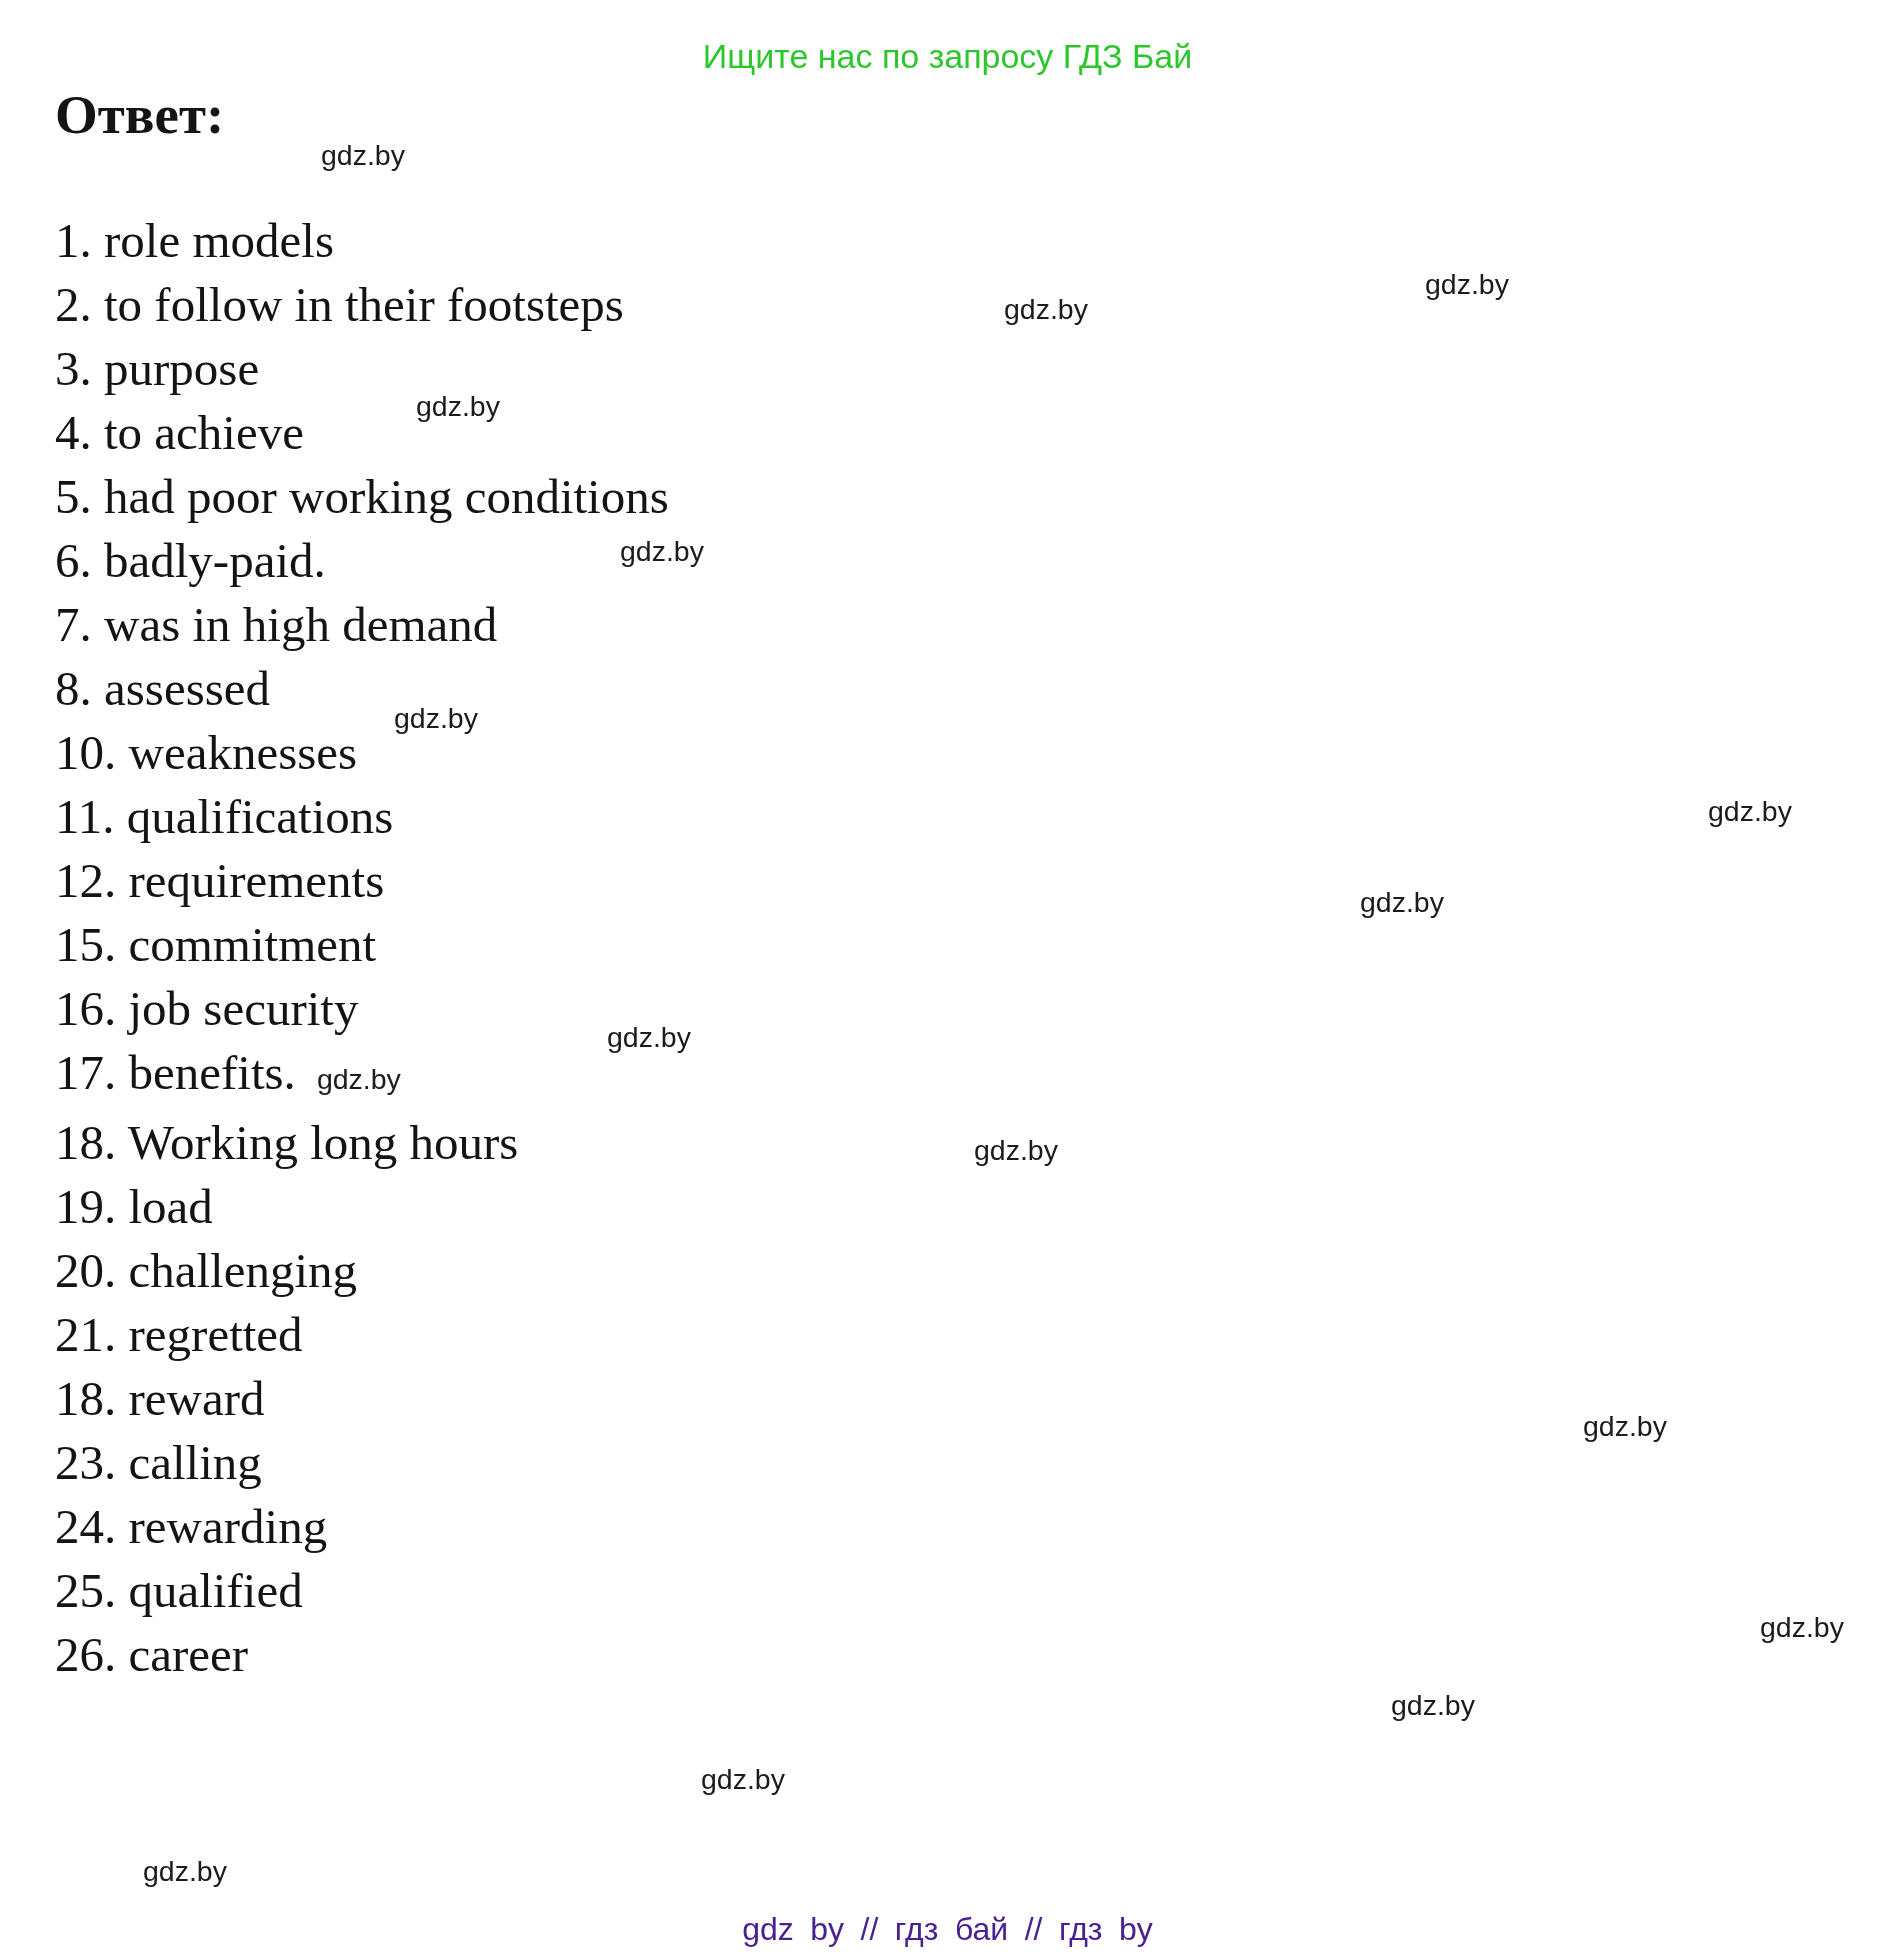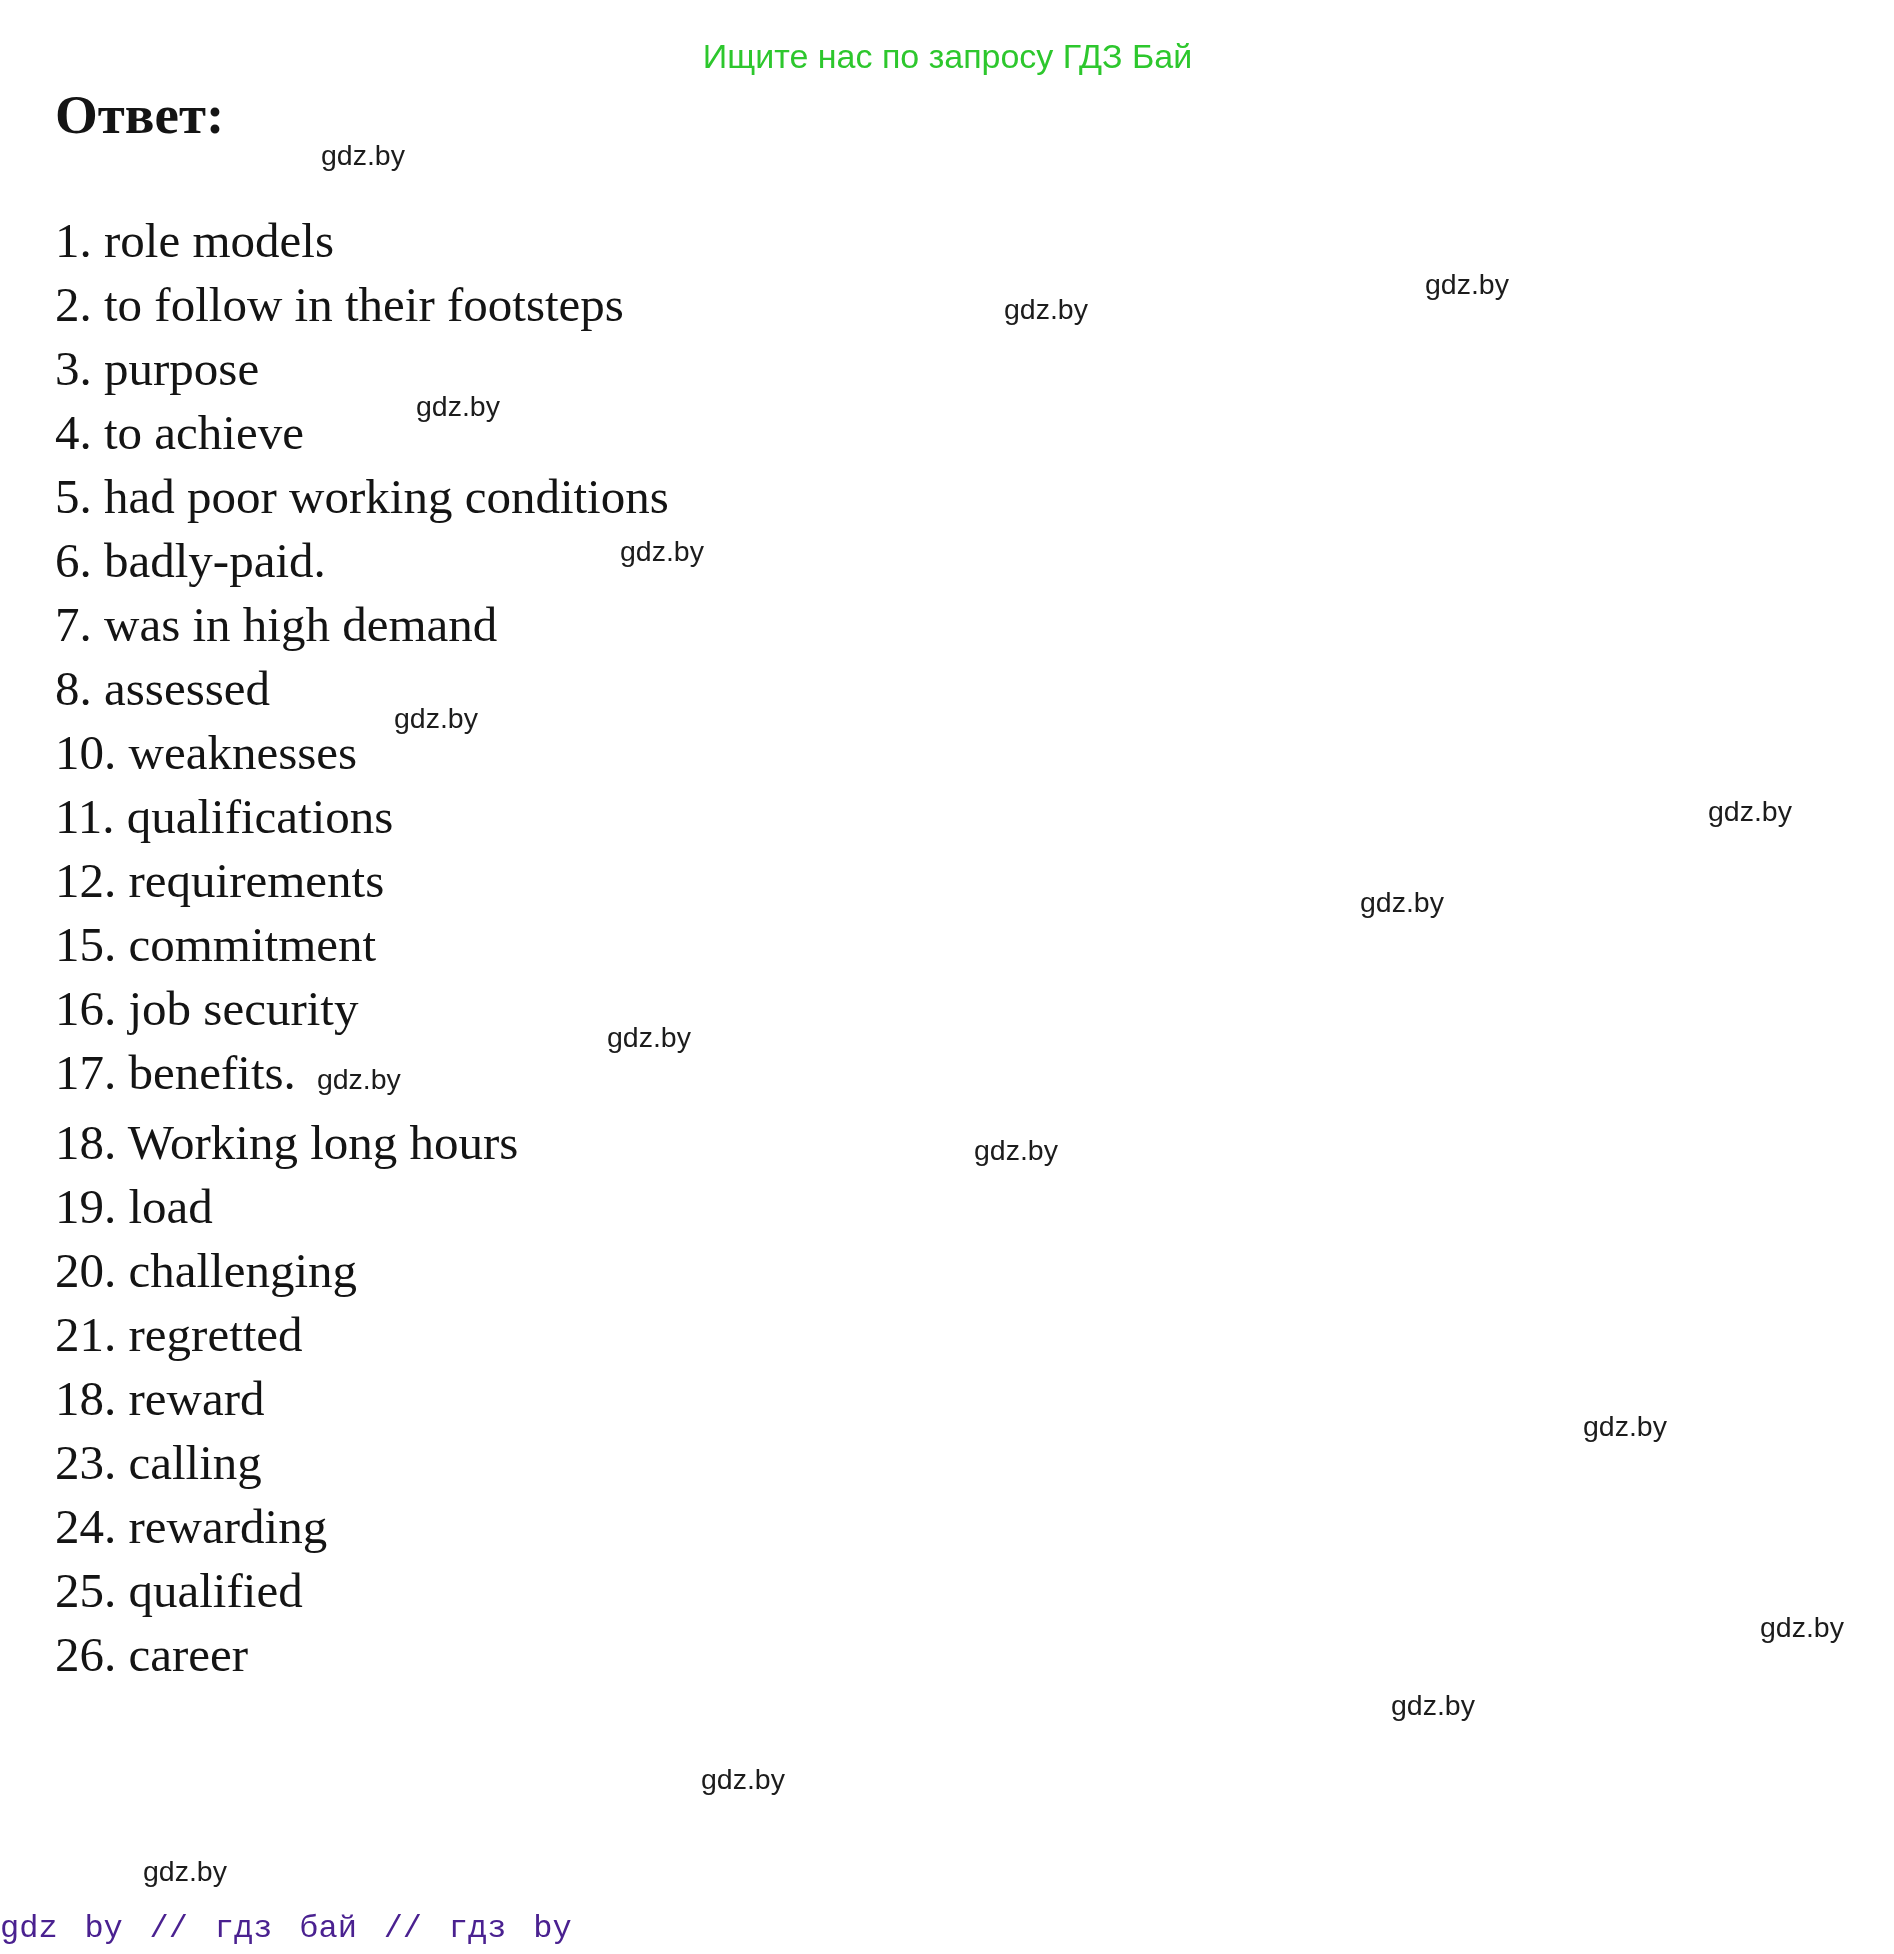--- a/index.html
+++ b/index.html
@@ -58,21 +58,22 @@
     font-size: 28.5px;
     color: #1c1c1c;
     margin-left: 21px;
     vertical-align: baseline;
   }
   .footer {
     position: absolute;
     top: 1910px;
     left: 0;
     width: 100%;
-    font-family: Liberation Mono, monospace;
+    text-align: center;
+    font-family: Liberation Sans, sans-serif;
     font-size: 32px;
     line-height: 38px;
     color: #4A2190;
     word-spacing: 7.6px;
   }
 </style>
 </head>
 <body>
 
 <div class="page">

